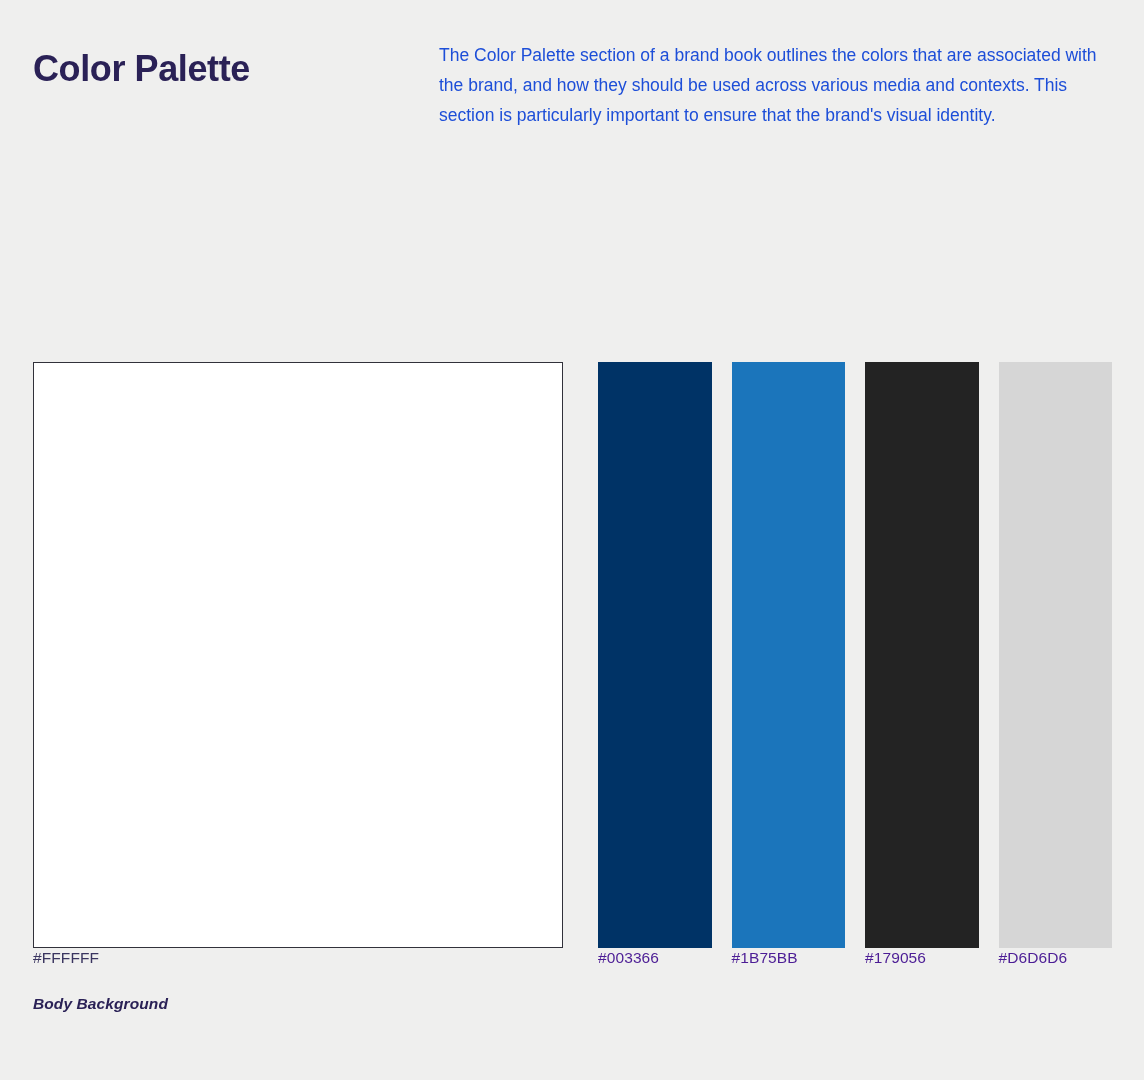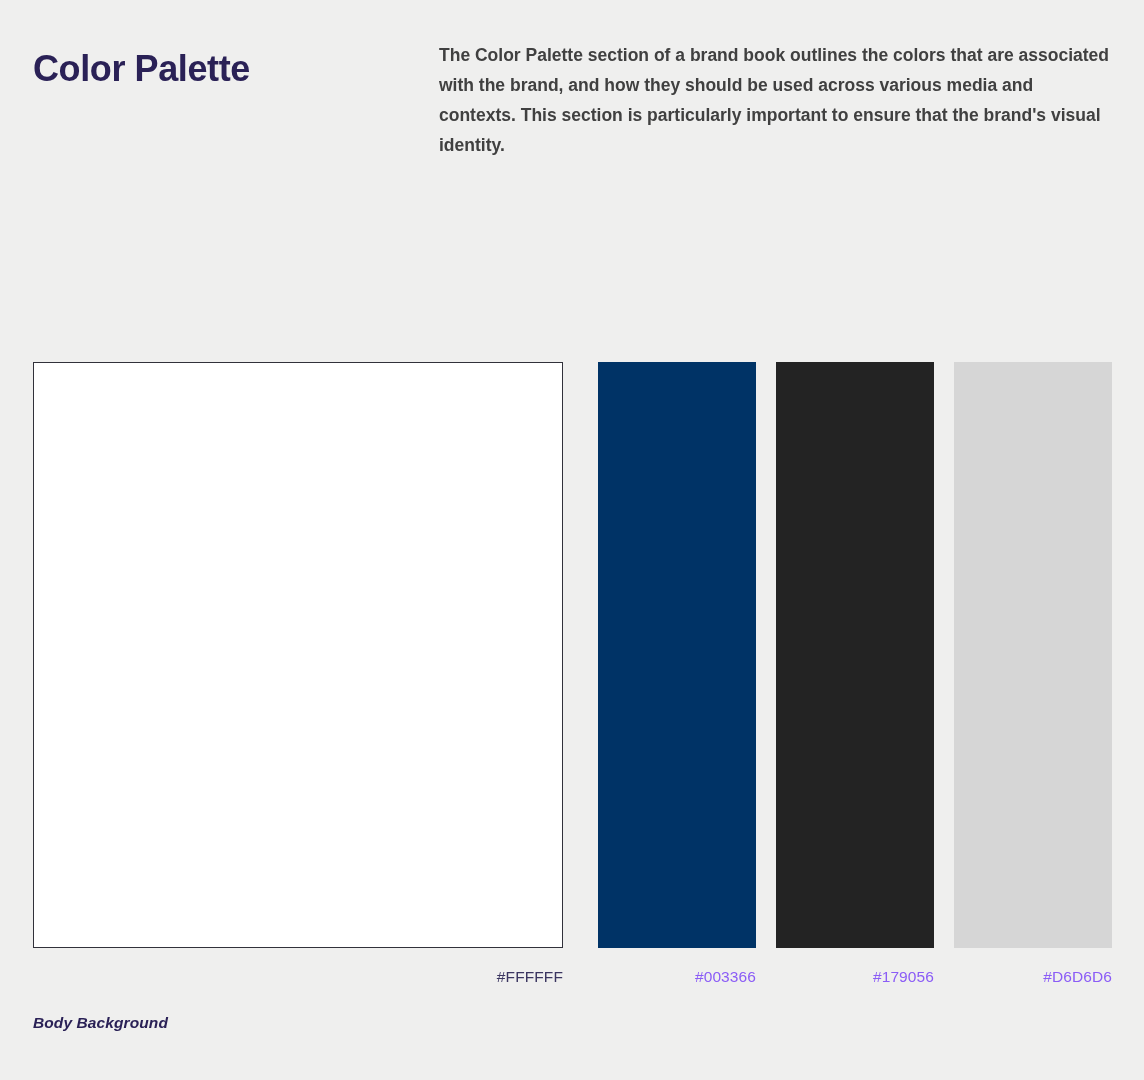--- a/index.html
+++ b/index.html
@@ -39,22 +39,22 @@
     letter-spacing: -0.4px;
     color: #2a2156;
     padding-top: 7px;
   }
 
   .header-desc {
     flex: 1 1 auto;
     max-width: 672px;
     font-size: 17.5px;
     line-height: 30px;
-    font-weight: 700;
-    color: #404040;
+    font-weight: 400;
+    color: #1d4ed8;
   }
 
   
   .palette {
     position: absolute;
     left: 33px;
     top: 362px;
     width: 1079px;
     display: flex;
     align-items: flex-start;
@@ -84,31 +84,29 @@
     height: 586px;
     width: 100%;
     display: block;
   }
 
   .swatch-chip.bordered {
     border: 1px solid #31313a;
   }
 
   .swatch-hex {
-    margin-top: 19px;
     font-size: 15.5px;
     line-height: 20px;
     font-weight: 400;
     color: #3a3560;
     letter-spacing: 0.1px;
-    text-align: right;
   }
 
   .swatch-hex.muted {
-    color: #8b5cf6;
+    color: #4c1d95;
   }
 
   .swatch-name {
     margin-top: 26px;
     font-size: 15.5px;
     line-height: 20px;
     font-weight: 700;
     color: #2a2156;
     letter-spacing: 0.1px;
     font-style: italic;
@@ -134,20 +132,24 @@
       </div>
     </div>
 
     <div class="swatch-group-rest">
 
       <div class="swatch-col">
         <div class="swatch-chip" style="background:#003366;"></div>
         <div class="swatch-hex muted">#003366</div>
       </div>
 
+      <div class="swatch-col">
+        <div class="swatch-chip" style="background:#1B75BB;"></div>
+        <div class="swatch-hex muted">#1B75BB</div>
+      </div>
 
       <div class="swatch-col">
         <div class="swatch-chip" style="background:#232323;"></div>
         <div class="swatch-hex muted">#179056</div>
       </div>
 
       <div class="swatch-col">
         <div class="swatch-chip" style="background:#D6D6D6;"></div>
         <div class="swatch-hex muted">#D6D6D6</div>
       </div>

